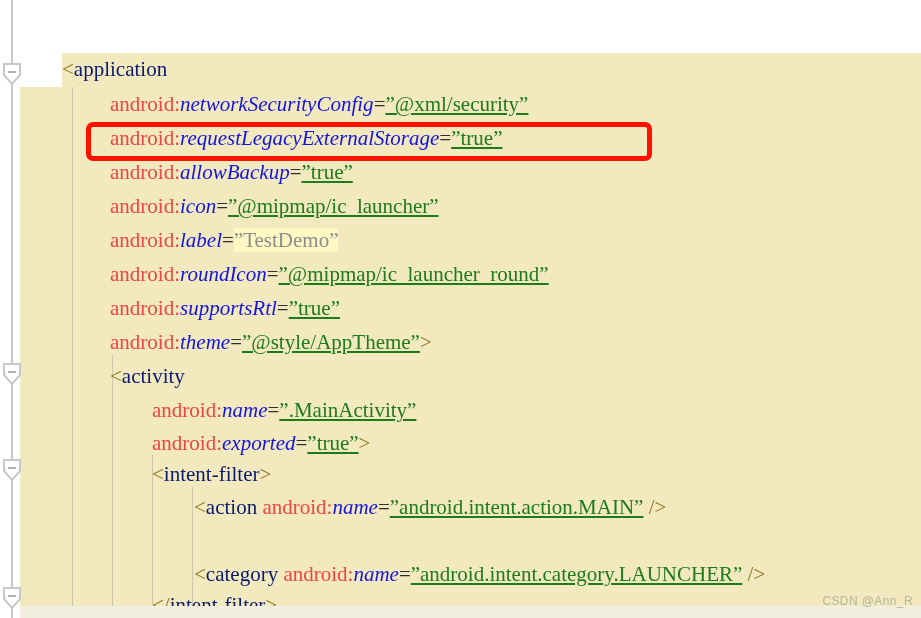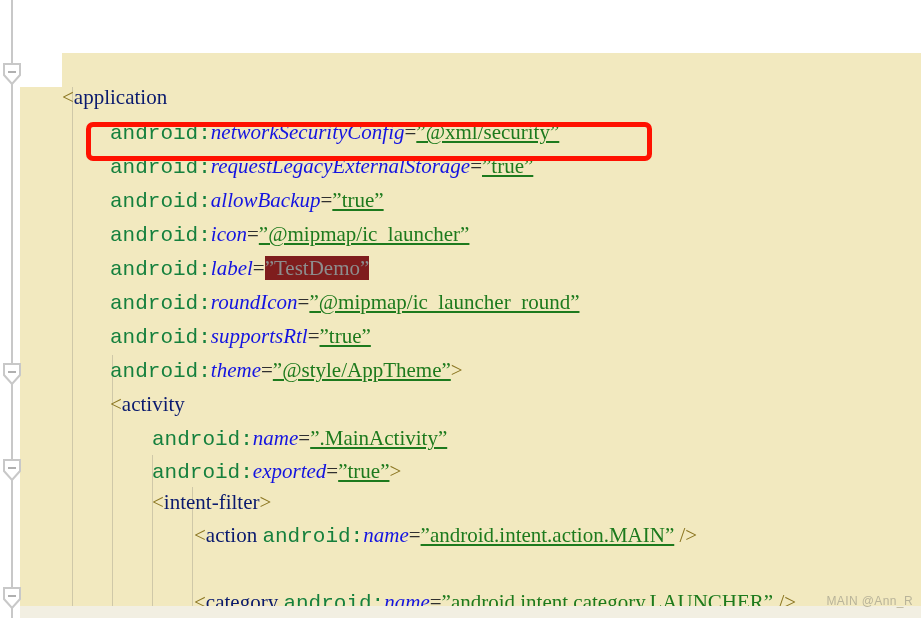--- a/index.html
+++ b/index.html
@@ -67,31 +67,30 @@
     font-family: "Liberation Serif", "DejaVu Serif", serif;
     font-size: 21px;
     line-height: 33.5px;
     white-space: pre;
   }
   .line {
     position: absolute;
     left: 62px;
     height: 33.5px;
     white-space: pre;
-    margin-top: 28px;
   }
 
   
   .br   { color: #8a7520; }            
   .tag  { color: #0a1a6e; }            
-  .ns   { color: #15803d; font-family: Liberation Mono, monospace; }            
+  .ns   { color: #ef4444; }            
   .attr { color: #1414e0; font-style: italic; }            
   .eq   { color: #2f2f2f; }            
   .val  { color: #1d7a1d; text-decoration: underline; }            
-  .valhl{ color: #8d8d8d; background: #7f1d1d; }
+  .valhl{ color: #8d8d8d; background: #fef9c3; }
 
   
   .red-box {
     position: absolute;
     left: 86px; top: 122px;
     width: 566px; height: 39px;
     border: 5px solid #ff1100;
     border-radius: 7px;
     background: transparent;
   }
@@ -160,15 +159,15 @@
   </div>
 
   <div class="code" id="code"><div class="line" style="top: 53px; left: 62px;"><span class="br">&lt;</span><span class="tag">application</span></div><div class="line" style="top: 88px; left: 110px;"><span class="ns">android:</span><span class="attr">networkSecurityConfig</span><span class="eq">=</span><span class="val">”@xml/security”</span></div><div class="line" style="top: 122px; left: 110px;"><span class="ns">android:</span><span class="attr">requestLegacyExternalStorage</span><span class="eq">=</span><span class="val">”true”</span></div><div class="line" style="top: 156px; left: 110px;"><span class="ns">android:</span><span class="attr">allowBackup</span><span class="eq">=</span><span class="val">”true”</span></div><div class="line" style="top: 190px; left: 110px;"><span class="ns">android:</span><span class="attr">icon</span><span class="eq">=</span><span class="val">”@mipmap/ic_launcher”</span></div><div class="line" style="top: 224px; left: 110px;"><span class="ns">android:</span><span class="attr">label</span><span class="eq">=</span><span class="valhl">”TestDemo”</span></div><div class="line" style="top: 258px; left: 110px;"><span class="ns">android:</span><span class="attr">roundIcon</span><span class="eq">=</span><span class="val">”@mipmap/ic_launcher_round”</span></div><div class="line" style="top: 292px; left: 110px;"><span class="ns">android:</span><span class="attr">supportsRtl</span><span class="eq">=</span><span class="val">”true”</span></div><div class="line" style="top: 326px; left: 110px;"><span class="ns">android:</span><span class="attr">theme</span><span class="eq">=</span><span class="val">”@style/AppTheme”</span><span class="br">&gt;</span></div><div class="line" style="top: 360px; left: 110px;"><span class="br">&lt;</span><span class="tag">activity</span></div><div class="line" style="top: 394px; left: 152px;"><span class="ns">android:</span><span class="attr">name</span><span class="eq">=</span><span class="val">”.MainActivity”</span></div><div class="line" style="top: 427px; left: 152px;"><span class="ns">android:</span><span class="attr">exported</span><span class="eq">=</span><span class="val">”true”</span><span class="br">&gt;</span></div><div class="line" style="top: 458px; left: 152px;"><span class="br">&lt;</span><span class="tag">intent-filter</span><span class="br">&gt;</span></div><div class="line" style="top: 491px; left: 194px;"><span class="br">&lt;</span><span class="tag">action</span><span class="eq"> </span><span class="ns">android:</span><span class="attr">name</span><span class="eq">=</span><span class="val">”android.intent.action.MAIN”</span><span class="br"> /&gt;</span></div><div class="line" style="top: 558px; left: 194px;"><span class="br">&lt;</span><span class="tag">category</span><span class="eq"> </span><span class="ns">android:</span><span class="attr">name</span><span class="eq">=</span><span class="val">”android.intent.category.LAUNCHER”</span><span class="br"> /&gt;</span></div><div class="line" style="top: 589px; left: 152px;"><span class="br">&lt;/</span><span class="tag">intent-filter</span><span class="br">&gt;</span></div></div>
 
   <div class="red-box"></div>
 
   <div class="hscroll-track">
     
   </div>
 
-  <div class="watermark">MAIN @Ann_R</div>
+  <div class="watermark">CSDN @Ann_R</div>
 
 </div>
 
 </body></html>

